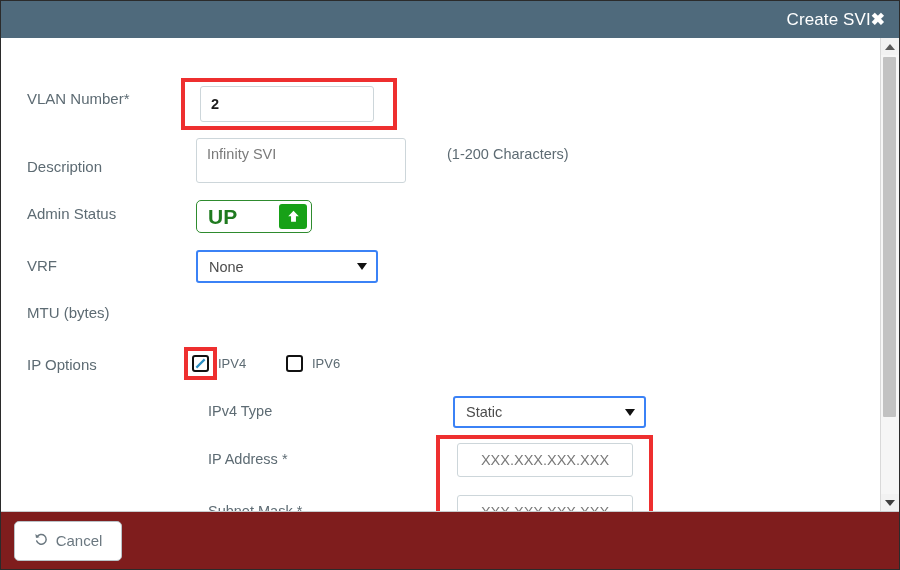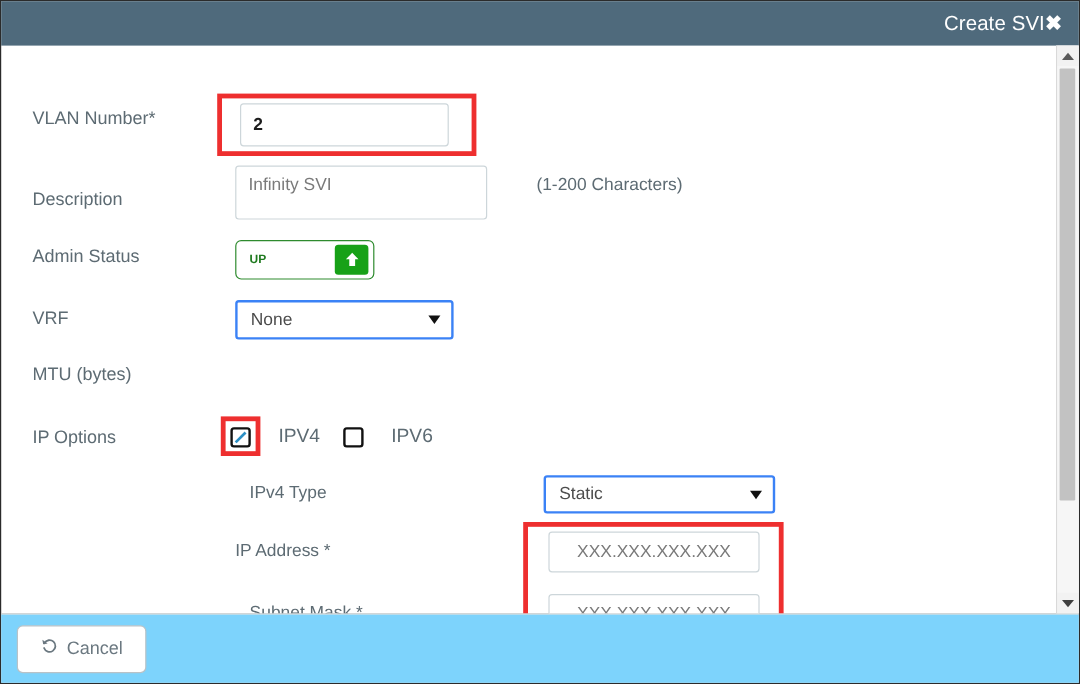--- a/index.html
+++ b/index.html
@@ -134,21 +134,21 @@
     border-radius: 5px;
     background: #ffffff;
     display: flex;
     align-items: center;
     justify-content: space-between;
     padding: 0 4px 0 11px;
     cursor: pointer;
   }
   .toggle-label {
     color: #1f7a1f;
-    font-size: 10px;
+    font-size: 21px;
     font-weight: bold;
   }
   .toggle-knob {
     width: 28px; height: 25px;
     background: #17a117;
     border-radius: 3px;
     display: flex;
     align-items: center;
     justify-content: center;
   }
@@ -161,22 +161,22 @@
     border-radius: 3px;
     background: #ffffff;
     display: flex;
     align-items: center;
     justify-content: center;
     cursor: pointer;
   }
   .chk.checked { background: #ffffff; }
   .chk-label {
     color: #5d6b73;
-    font-size: 16px;
-    margin-left: 23px;
+    font-size: 13px;
+    margin-left: 9px;
   }
 
   
   .redbox {
     position: absolute;
     border: 4px solid #ee2f2f;
     box-sizing: border-box;
     pointer-events: none;
     background: transparent;
   }
@@ -227,21 +227,21 @@
     height: 360px;
     background: #c2c2c2;
     border-radius: 1px;
     cursor: pointer;
   }
 
   
   .footer {
     flex: 0 0 auto;
     height: 57px;
-    background: #7dd3fc;
+    background: #7f1d1d;
     display: flex;
     align-items: center;
     justify-content: space-between;
     padding: 0 13px;
     box-sizing: border-box;
   }
   .btn-cancel {
     box-sizing: border-box;
     height: 40px;
     min-width: 108px;
@@ -344,21 +344,21 @@
       </div>
 
       <div class="row" style="left:207px; top:365px;">
         <span class="label-sub">IPv4 Type</span>
       </div>
       <div class="selectbox" style="position:absolute; left:452px; top:358px; width:193px; height:32px;">
         <span>Static</span>
         <span class="caret"></span>
       </div>
 
-      <div class="row" style="left:195px; top:413px;">
+      <div class="row" style="left:207px; top:413px;">
         <span class="label-sub">IP Address *</span>
       </div>
       <input class="txtfield" type="text" style="position: absolute; left: 456px; top: 405px; width: 176px; height: 34px; text-align: center;" placeholder="XXX.XXX.XXX.XXX">
 
       <div class="row" style="left:207px; top:465px;">
         <span class="label-sub">Subnet Mask *</span>
       </div>
       <input class="txtfield" type="text" style="position: absolute; left: 456px; top: 457px; width: 176px; height: 34px; text-align: center;" placeholder="XXX.XXX.XXX.XXX">
 
       <div class="redbox" style="left:435px; top:397px; width:217px; height:105px;"></div>

